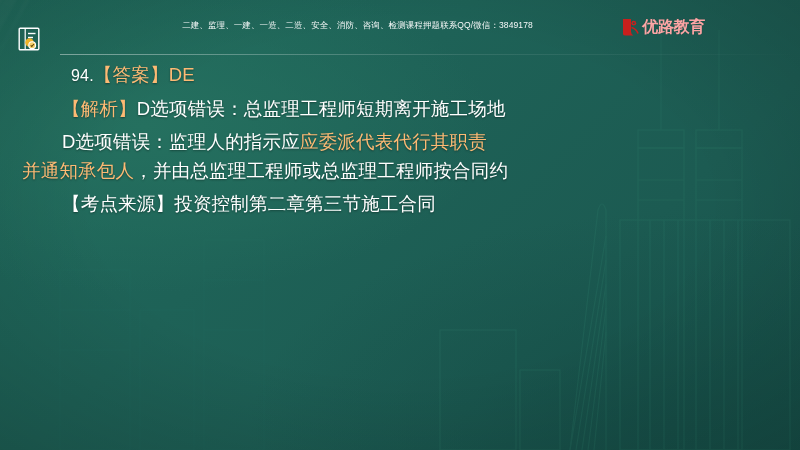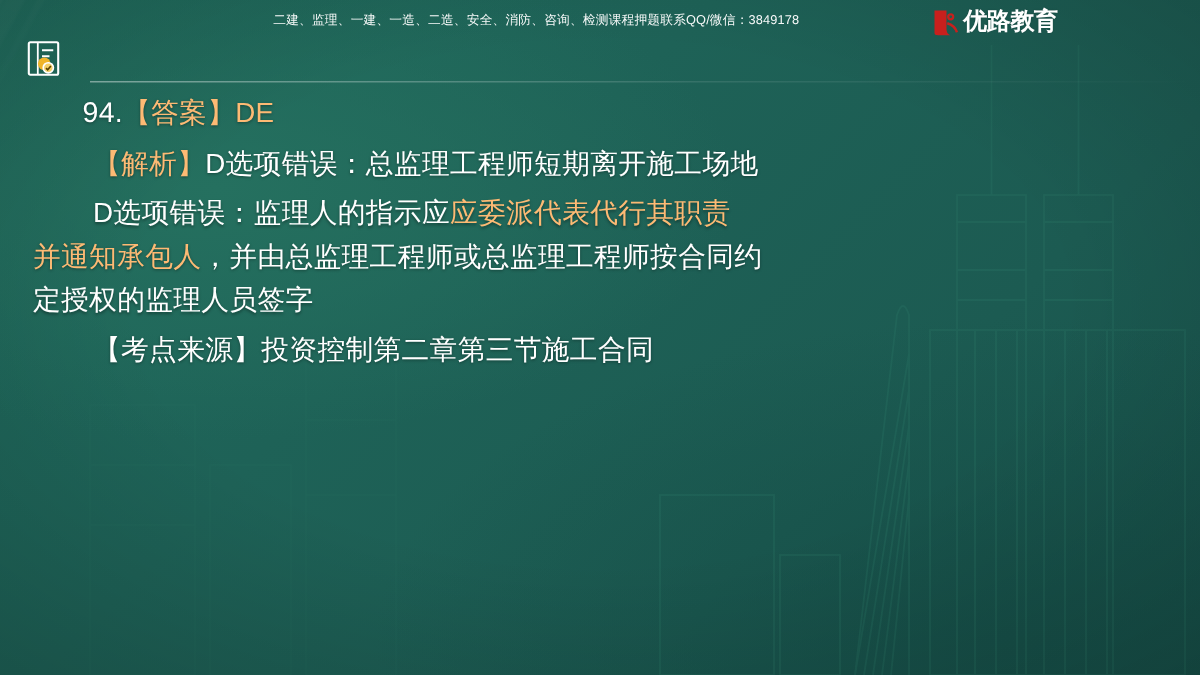--- a/index.html
+++ b/index.html
@@ -70,21 +70,21 @@
     filter: blur(1.2px);
   }
   .streak.s1 { left: 14px;  top: -90px; width: 7px;  opacity: .75; }
   .streak.s2 { left: 34px;  top: -110px; width: 12px; opacity: .55; }
   .streak.s3 { left: 60px;  top: -120px; width: 5px;  opacity: .45; }
   .streak.s4 { left: 0px;   top: -70px; width: 4px;   opacity: .5; }
 
   
   .top-strip {
     position: absolute;
-    left: 0; top: 0;
+    left: 0; top: 12px;
     width: 715px;
     height: 28px;
     z-index: 6;
   }
   .top-contact {
     position: absolute;
     left: 0; right: 0;
     top: 7px;
     text-align: center;
     font-size: 8.5px;
@@ -103,21 +103,21 @@
     height: 22px;
   }
   .brand-mark {
     width: 20px; height: 20px;
     position: relative;
     margin-right: 2px;
   }
   .brand-text {
     font-size: 16px;
     font-weight: bold;
-    color: #ffffff;
+    color: #fca5a5;
     letter-spacing: -0.3px;
     line-height: 20px;
     text-shadow: 0 0 1px rgba(0,0,0,.25);
   }
 
   
   .section-header {
     position: absolute;
     left: 18px;
     top: 24px;
@@ -164,21 +164,21 @@
     line-height: 29px;
     letter-spacing: .2px;
     white-space: nowrap;
     text-shadow: 0 1px 2px rgba(0,0,0,.38);
   }
   .indent { padding-left: 33px; }
   .indent2 { padding-left: 40px; }
   .hl { color: #fdba74; }
   .wt { color: #ffffff; }
   .spacer-sm { height: 4px; }
-  .q-num { font-size: 19px; }
+  .q-num { font-size: 16px; margin-left: 16px; }
 
   
   .footer-text {
     position: absolute;
     left: 0; right: 0;
     bottom: 8px;
     text-align: center;
     font-size: 8.5px;
     line-height: 12px;
     color: #ffffff;
@@ -290,23 +290,20 @@
     <div class="spacer-sm"></div>
 
     <div class="line indent2">
       <span class="wt">D选项错误：监理人的指示应</span><span class="hl">应委派代表代行其职责</span>
     </div>
 
     <div class="line">
       <span class="hl">并通知承包人</span><span class="wt">，并由总监理工程师或总监理工程师按合同约</span>
     </div>
 
-    <div class="line">
-      <span class="wt">定授权的监理人员签字</span>
-    </div>
 
     <div class="spacer-sm"></div>
 
     <div class="line indent2">
       <span class="wt">【考点来源】</span><span class="wt">投资控制第二章第三节施工合同</span>
     </div>
 
   </div>
 
 

